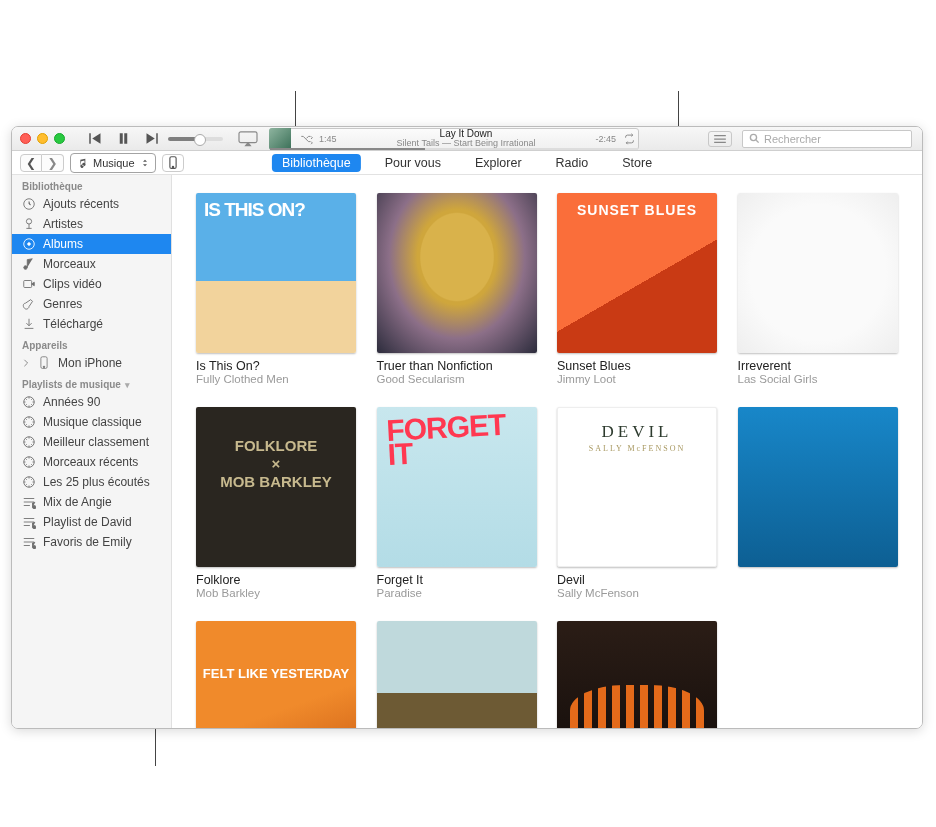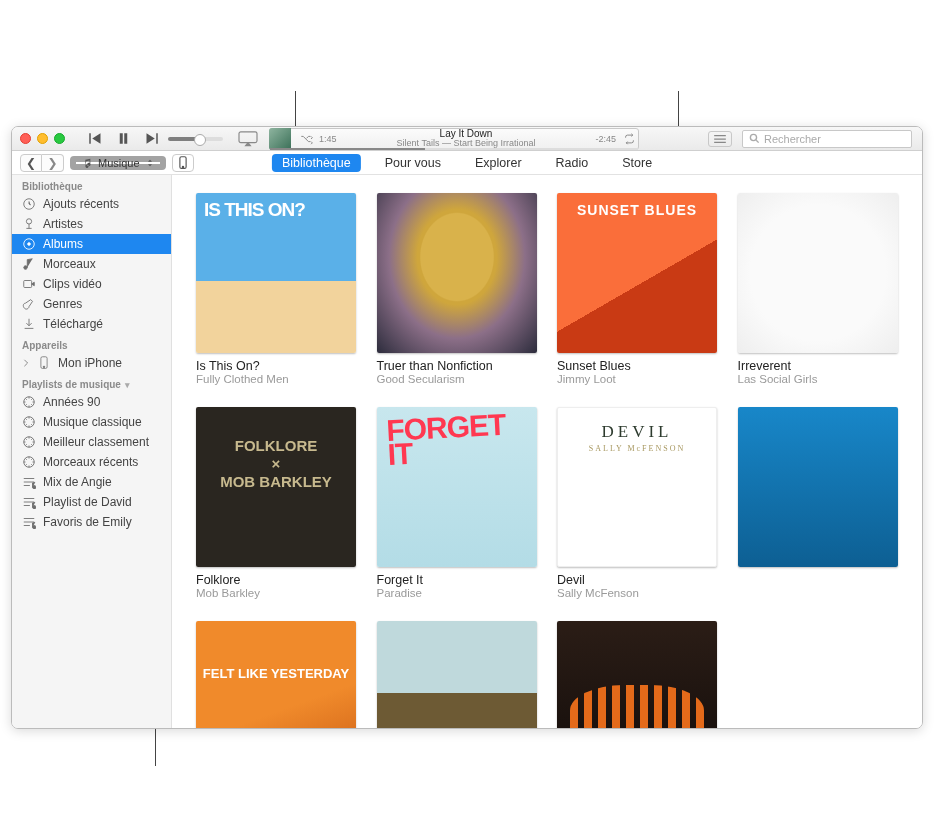--- a/index.html
+++ b/index.html
@@ -48,21 +48,21 @@
   .list-btn svg{width:14px;height:10px;fill:none;stroke:#888;stroke-width:1.5;}
   .search{width:170px;height:18px;border:1px solid #c8c8c8;border-radius:2px;background:#fff;display:flex;align-items:center;padding:0 6px;color:#aaa;font-size:11px;gap:4px;}
   .search svg{width:11px;height:11px;fill:none;stroke:#aaa;stroke-width:2;}
 
   
   .navrow{height:24px;background:#fff;border-bottom:1px solid #e2e2e2;display:flex;align-items:center;position:relative;font-size:12px;}
   .back-fwd{display:flex;margin-left:8px;gap:0;}
   .back-fwd span{width:22px;height:18px;display:flex;align-items:center;justify-content:center;border:1px solid #ccc;background:#fcfcfc;color:#888;}
   .back-fwd span:first-child{border-radius:4px 0 0 4px;color:#555;}
   .back-fwd span:last-child{border-left:0;border-radius:0 4px 4px 0;}
-  .media-select{margin-left:6px;height:14px;border:6px solid #a3a3a3;border-radius:4px;display:flex;align-items:center;padding:0 6px;gap:6px;font-size:11px;color:#333;}
+  .media-select{margin-left:6px;height:20px;border:1px solid #a3a3a3;border-radius:4px;display:flex;align-items:center;padding:0 6px;gap:6px;font-size:11px;color:#333;}
   .media-select svg.note{width:10px;height:10px;fill:#555;}
   .media-select svg.chev{width:8px;height:8px;fill:#555;}
   .device-btn{margin-left:6px;width:22px;height:18px;border:1px solid #ccc;border-radius:4px;display:flex;align-items:center;justify-content:center;}
   .device-btn svg{width:10px;height:14px;fill:none;stroke:#555;stroke-width:1.5;}
   .tabs{position:absolute;left:50%;transform:translateX(-50%);display:flex;gap:14px;font-size:12.5px;color:#333;}
   .tabs .tab{padding:2px 10px;border-radius:4px;cursor:pointer;}
   .tabs .tab.active{background:#1e87f0;color:#fff;}
 
   .body{flex:1;display:flex;overflow:hidden;}
   .sidebar{width:160px;background:#f5f5f5;border-right:1px solid #e0e0e0;font-size:12px;color:#444;overflow:hidden;}
@@ -300,20 +300,27 @@
           </div>
         <div class="sb-item">
             <svg viewBox="0 0 16 16">
               <circle cx="8" cy="8" r="6" fill="none"></circle>
               <path d="M8 2v2M8 12v2M2 8h2M12 8h2M4 4l1.4 1.4M10.6 10.6L12 12M4 12l1.4-1.4M10.6 5.4L12 4"></path>
             </svg>
             <span>Morceaux récents</span>
           </div>
         <div class="sb-item">
             <svg viewBox="0 0 16 16">
+              <circle cx="8" cy="8" r="6" fill="none"></circle>
+              <path d="M8 2v2M8 12v2M2 8h2M12 8h2M4 4l1.4 1.4M10.6 10.6L12 12M4 12l1.4-1.4M10.6 5.4L12 4"></path>
+            </svg>
+            <span>Les 25 plus écoutés</span>
+          </div>
+        <div class="sb-item">
+            <svg viewBox="0 0 16 16">
               <path d="M2 4h12M2 8h12M2 12h7M12 14a2 2 0 100-.1zM12 14V9l3-.5"></path>
             </svg>
             <span>Mix de Angie</span>
           </div>
         <div class="sb-item">
             <svg viewBox="0 0 16 16">
               <path d="M2 4h12M2 8h12M2 12h7M12 14a2 2 0 100-.1zM12 14V9l3-.5"></path>
             </svg>
             <span>Playlist de David</span>
           </div>

